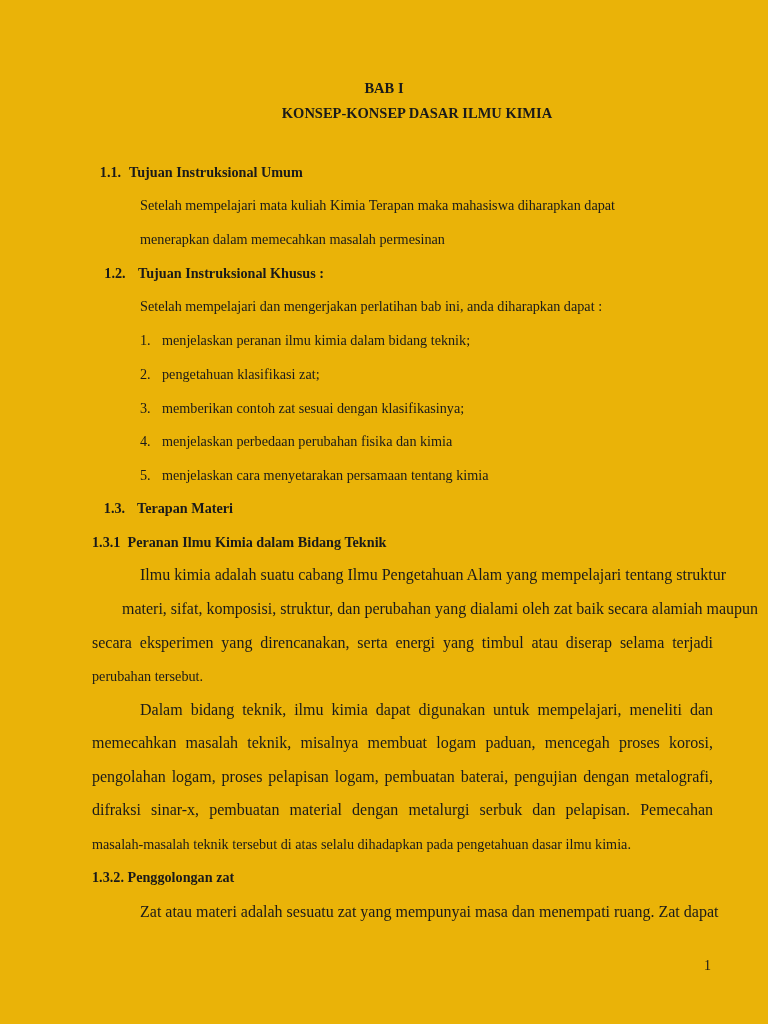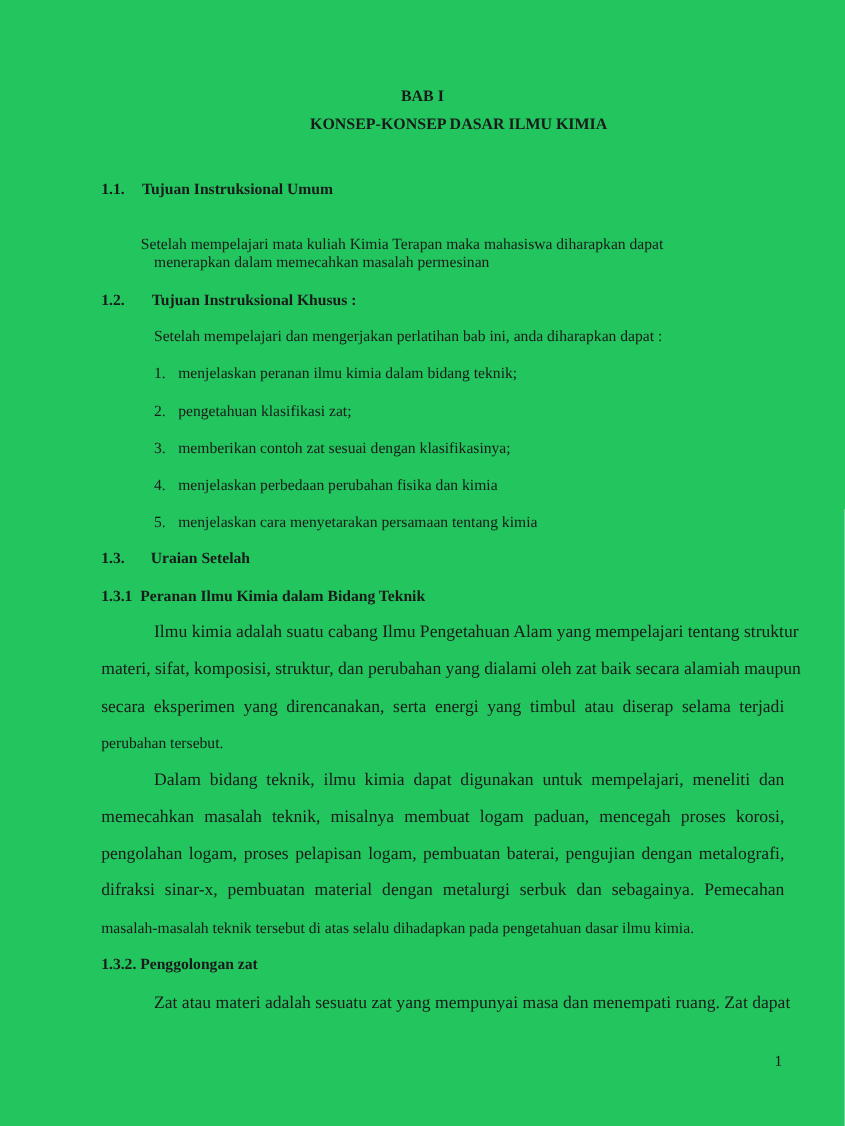--- a/index.html
+++ b/index.html
@@ -1,42 +1,42 @@
 <!DOCTYPE html>
 <html><head>
 <meta charset="utf-8">
 <style>
   html, body { margin: 0; padding: 0; background: #ffffff; }
   body { width: 768px; height: 1024px; position: relative; overflow: hidden;
          font-family: "Liberation Serif", "DejaVu Serif", serif; color: #1a1a1a; }
-  .page { position: absolute; left: 0; top: 0; width: 768px; height: 1024px; background: #22c55e; }
+  .page { position: absolute; left: 0; top: 0; width: 768px; height: 1024px; background: #eab308; }
   .abs { position: absolute; white-space: nowrap; font-size: 14.2px; line-height: 18px; }
   .center { left: 0; width: 768px; text-align: center; }
   .bold { font-weight: bold; }
   .title1 { font-size: 14.5px; font-weight: bold; }
   .title2 { font-size: 14.5px; font-weight: bold; padding-left: 33px; }
   .just { position: absolute; left: 92px; width: 621px; font-size: 16px; line-height: 18px;
           text-align: justify; text-align-last: justify; white-space: nowrap; }
   .justline { display: block; width: 621px; text-align: justify; text-align-last: justify; }
-  .num { display: inline-block; width: 30px; }
+  .num { display: inline-block; width: 30px; text-align: center; }
   .li-num { display: inline-block; width: 22px; }
   .pnum { position: absolute; right: 57px; top: 958px; font-size: 14px; }
 </style>
 </head>
 <body>
 
 <div class="page">
 
   <div class="abs center title1" style="top:79px;">BAB I</div>
   <div class="abs center title2" style="top:104px;">KONSEP-KONSEP DASAR ILMU KIMIA</div>
 
   <div class="abs bold" style="left:92px; top:163px;">
     <span class="num" style="width:37px;">1.1.</span><span>Tujuan Instruksional Umum</span>
   </div>
-  <div class="abs" style="left:128px; top:196px;margin-top:17px;">Setelah mempelajari mata kuliah Kimia Terapan  maka mahasiswa diharapkan dapat</div>
+  <div class="abs" style="left:140px; top:196px;">Setelah mempelajari mata kuliah Kimia Terapan  maka mahasiswa diharapkan dapat</div>
   <div class="abs" style="left:140px; top:230px;">menerapkan dalam memecahkan masalah permesinan</div>
 
   <div class="abs bold" style="left:92px; top:264px;">
     <span class="num" style="width:46px;">1.2.</span><span>Tujuan Instruksional Khusus :</span>
   </div>
   <div class="abs" style="left:140px; top:297px;">Setelah mempelajari dan mengerjakan perlatihan bab ini, anda diharapkan dapat :</div>
 
   <div class="abs" style="left:140px; top:331px;">
     <span class="li-num">1.</span><span>menjelaskan peranan ilmu kimia dalam bidang teknik;</span>
   </div>
@@ -47,47 +47,47 @@
     <span class="li-num">3.</span><span>memberikan contoh zat sesuai dengan klasifikasinya;</span>
   </div>
   <div class="abs" style="left:140px; top:432px;">
     <span class="li-num">4.</span><span>menjelaskan perbedaan perubahan fisika dan kimia</span>
   </div>
   <div class="abs" style="left:140px; top:466px;">
     <span class="li-num">5.</span><span>menjelaskan cara menyetarakan persamaan tentang  kimia</span>
   </div>
 
   <div class="abs bold" style="left:92px; top:499px;">
-    <span class="num" style="width:45px;">1.3.</span><span>Uraian Setelah</span>
+    <span class="num" style="width:45px;">1.3.</span><span>Terapan Materi</span>
   </div>
 
   <div class="abs bold" style="left:92px; top:533px; white-space:pre;">1.3.1  Peranan Ilmu Kimia dalam Bidang Teknik</div>
 
   <div class="just" style="left:140px; width:573px; top:566px;">
     <span class="justline" style="width:573px;">Ilmu kimia adalah suatu cabang Ilmu Pengetahuan Alam yang mempelajari tentang struktur</span>
   </div>
-  <div class="just" style="top:600px;">
+  <div class="just" style="top:600px;margin-left:30px;">
     <span class="justline">materi, sifat, komposisi, struktur, dan perubahan yang dialami oleh zat baik secara alamiah maupun</span>
   </div>
   <div class="just" style="top:634px;">
     <span class="justline">secara eksperimen yang direncanakan, serta energi yang timbul atau diserap selama terjadi</span>
   </div>
   <div class="abs" style="left:92px; top:667px;">perubahan tersebut.</div>
 
   <div class="just" style="left:140px; width:573px; top:701px;">
     <span class="justline" style="width:573px;">Dalam bidang teknik, ilmu kimia dapat digunakan untuk mempelajari, meneliti dan</span>
   </div>
   <div class="just" style="top:768px;">
     <span class="justline">pengolahan logam, proses pelapisan logam, pembuatan baterai, pengujian dengan metalografi,</span>
   </div>
   <div class="just" style="top:734px;">
     <span class="justline">memecahkan masalah teknik, misalnya membuat logam paduan, mencegah proses korosi,</span>
   </div>
   <div class="just" style="top:801px;">
-    <span class="justline">difraksi sinar-x, pembuatan material dengan metalurgi serbuk  dan sebagainya. Pemecahan</span>
+    <span class="justline">difraksi sinar-x, pembuatan material dengan metalurgi serbuk  dan pelapisan. Pemecahan</span>
   </div>
   <div class="abs" style="left:92px; top:835px;">masalah-masalah teknik tersebut di atas selalu dihadapkan pada pengetahuan dasar ilmu kimia.</div>
 
   <div class="abs bold" style="left:92px; top:868px;">1.3.2. Penggolongan zat</div>
 
   <div class="just" style="left:140px; width:573px; top:903px;">
     <span class="justline" style="width:573px;">Zat atau materi adalah sesuatu zat yang mempunyai masa dan menempati ruang. Zat dapat</span>
   </div>
 
   <div class="pnum">1</div>

